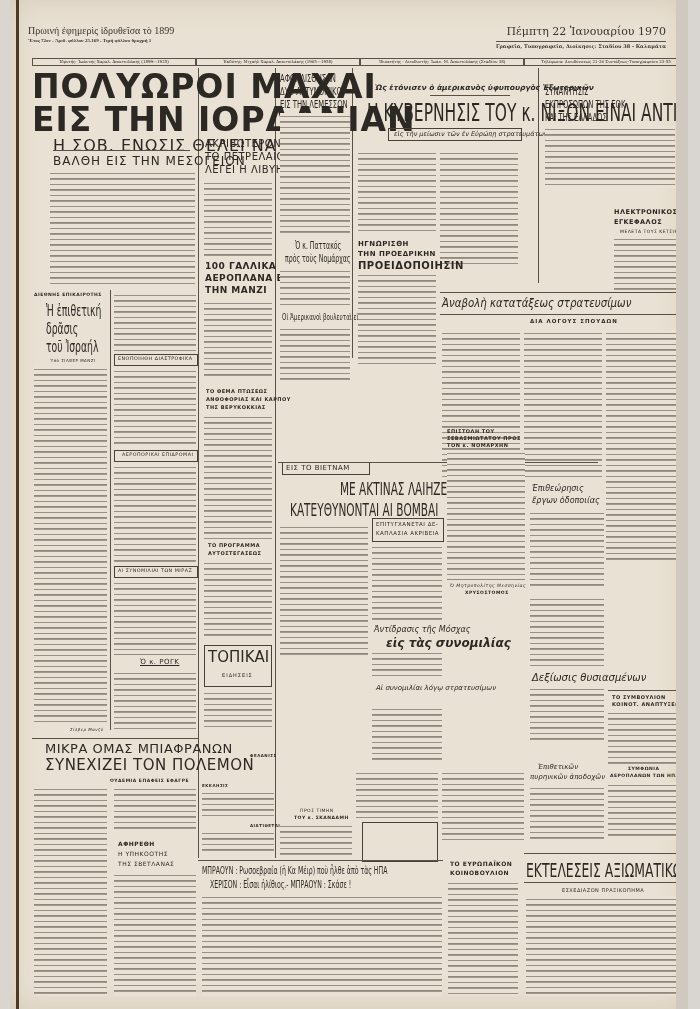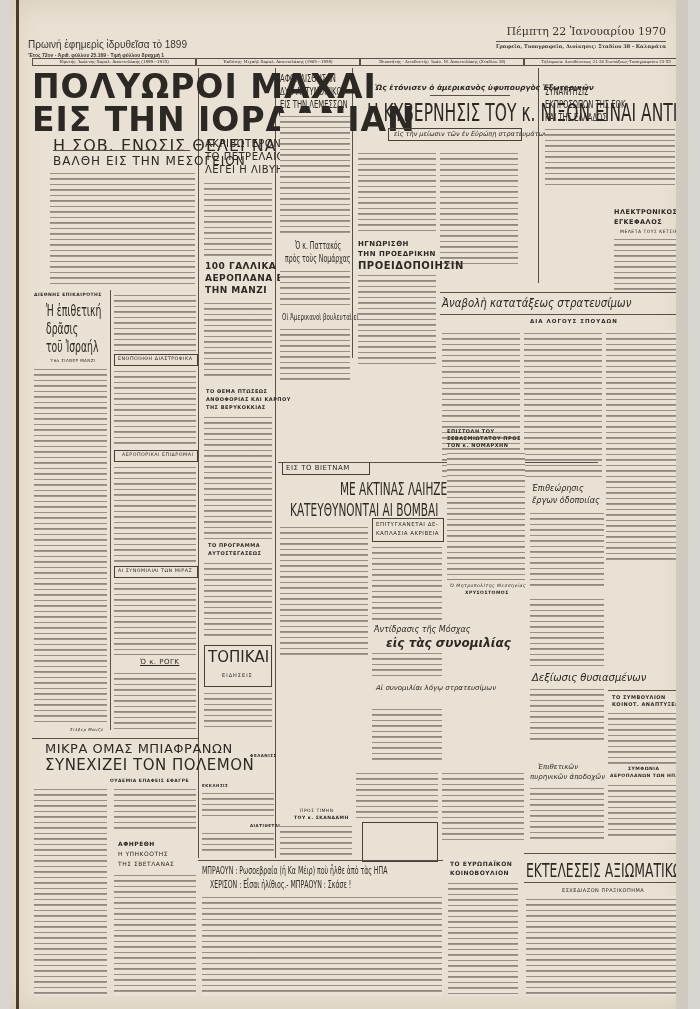--- a/index.html
+++ b/index.html
@@ -1,21 +1,21 @@
 <!DOCTYPE html>
 <html><head>
 <meta charset="utf-8">
 <style>
   html,body{margin:0;padding:0;background:#d9d6d2;}
   body{width:700px;height:1009px;overflow:hidden;position:relative;font-family:"DejaVu Serif",serif;color:#2a2622;}
   .page{position:absolute;left:10px;top:0;width:678px;height:1009px;background:#e9e1d3;
         box-shadow:inset 0 0 30px rgba(150,130,100,.25);overflow:hidden;}
   .spine{position:absolute;left:6px;top:0;width:3px;height:1009px;background:#4a3a2a;}
   .rightshade{position:absolute;right:0;top:0;width:12px;height:1009px;background:#cfc9c0;}
-  .mast-left{position:absolute;left:18px;top:25px;font-size:10px;color:#3a342e;font-family:Liberation Sans, sans-serif;margin-top:14px;}
+  .mast-left{position:absolute;left:18px;top:25px;font-size:10px;color:#3a342e;font-family:Liberation Serif, serif;}
   .mast-left .sub{font-size:5px;font-weight:bold;margin-top:2px;}
   .mast-title{position:absolute;left:215px;top:4px;width:260px;text-align:center;font-family:"DejaVu Sans",sans-serif;
               font-size:46px;font-weight:bold;letter-spacing:3px;color:#2c2824;}
   .mast-right{position:absolute;right:22px;top:25px;text-align:right;font-size:11px;color:#3a342e;}
   .mast-right .sub{font-size:5px;font-weight:bold;margin-top:3px;border-top:1px solid #555;padding-top:1px;}
   .infobar{position:absolute;left:22px;top:58px;width:656px;height:8px;display:flex;gap:0;}
   .infobar div{flex:1;border:1px solid #5a5048;font-size:4px;line-height:6px;text-align:center;padding:0 2px;white-space:nowrap;overflow:hidden;}
   .rule{position:absolute;background:#5a5048;}
   .hl{position:absolute;font-family:"DejaVu Sans",sans-serif;font-weight:bold;color:#2c2824;line-height:1.05;}
   .hc{position:absolute;font-family:"DejaVu Sans",sans-serif;font-weight:bold;color:#2c2824;}

